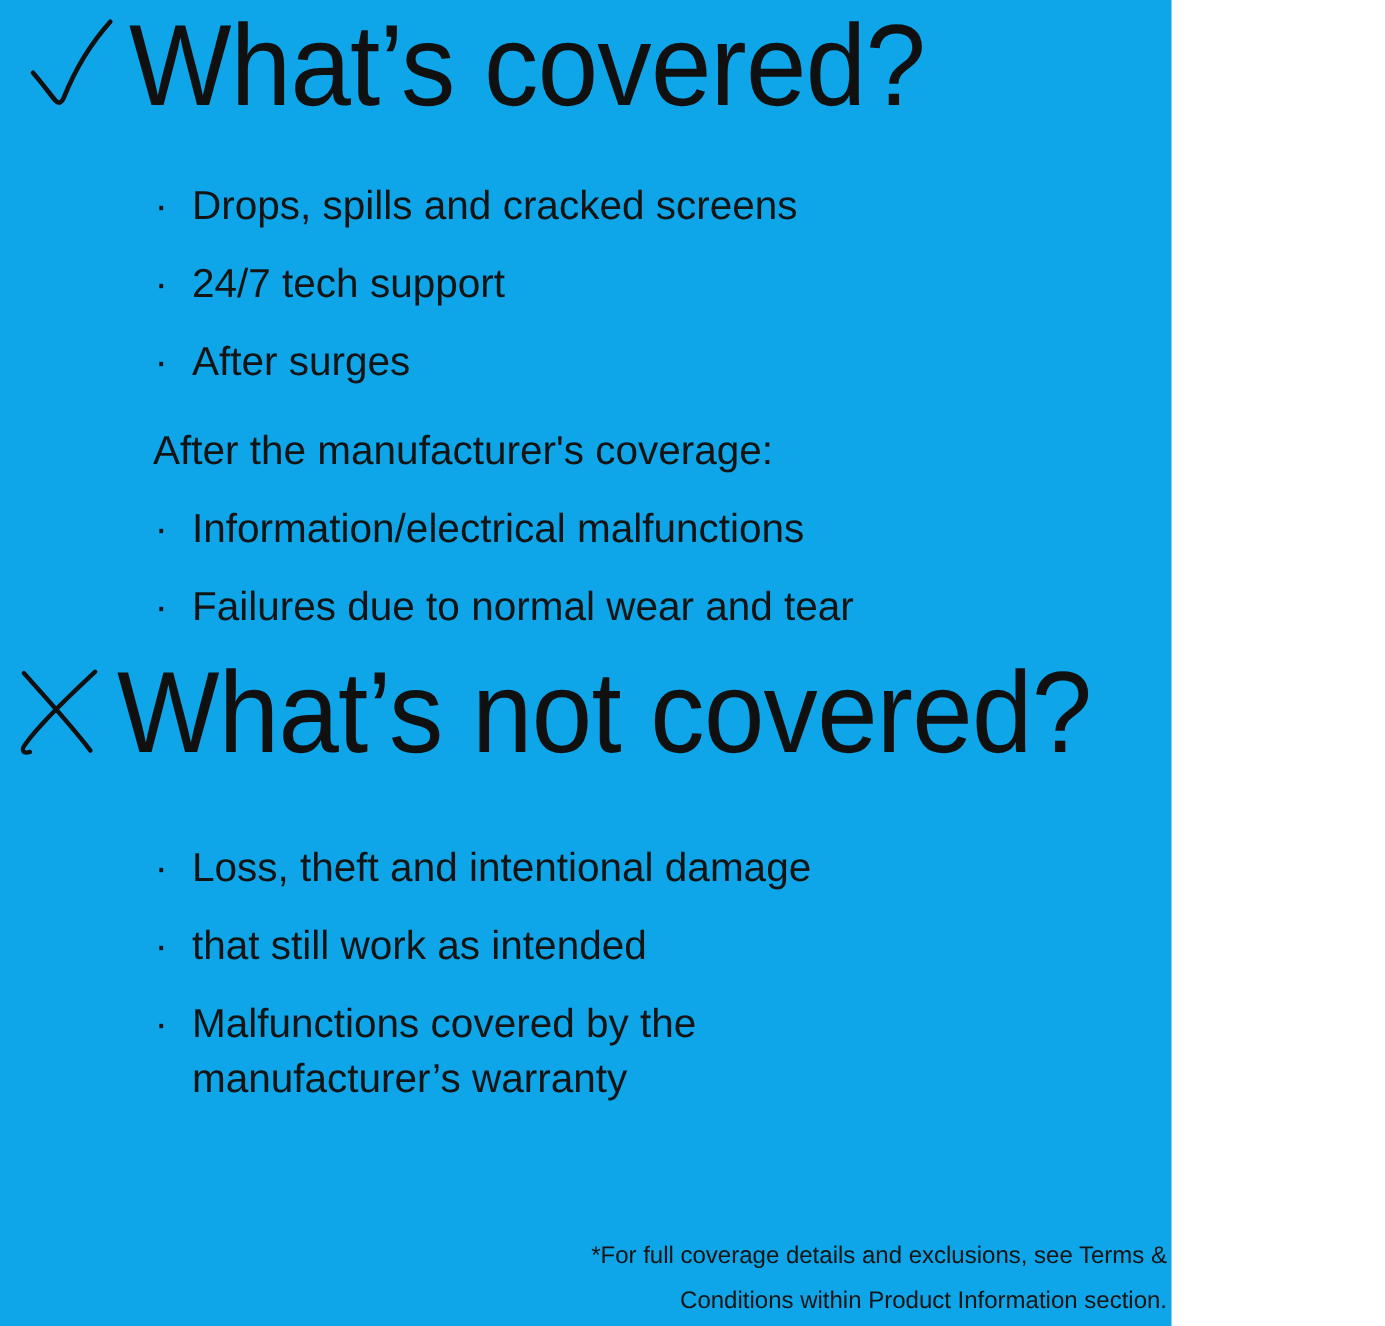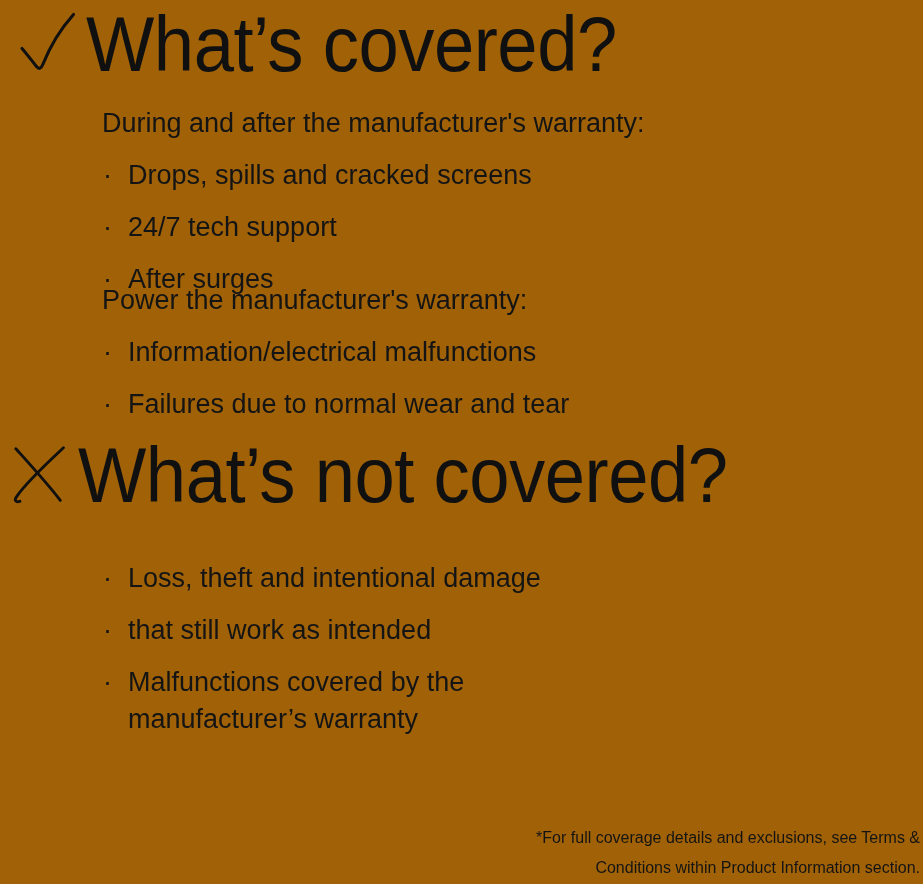--- a/index.html
+++ b/index.html
@@ -12,23 +12,23 @@
     height: 884px;
     font-family: "Liberation Sans", sans-serif;
     color: #141414;
     -webkit-font-smoothing: antialiased;
     position: relative;
     overflow: hidden;
   }
 
   .page {
     position: relative;
-    width: 923px;
+    width: 781px;
     height: 884px;
-    background: #a16207;
+    background: #0ea5e9;
   }
 
   
   .section-head {
     position: absolute;
     display: flex;
     align-items: center;
   }
   .head-icon {
     width: 78px;
@@ -117,39 +117,38 @@
   <div class="section-head" id="head-covered">
     <div class="head-icon">
       <svg width="74" height="74" viewBox="0 0 74 74" aria-hidden="true">
         <path d="M12 40.5 C16 45, 22.5 53.5, 26.5 58.5 C29 61.5, 31 61, 32.8 56.5 C40 38.5, 51 20.5, 63.5 6.5" fill="none" stroke="#101010" stroke-width="3.1" stroke-linecap="round" stroke-linejoin="round"></path>
       </svg>
     </div>
     <div class="head-title">What’s covered?</div>
   </div>
 
   <div class="block" id="block-during">
-    <div class="intro">During and after the manufacturer's warranty:</div>
     <ul class="bullets tight">
       <li>
         <span class="dot">·</span>
         <span class="bullet-text">Drops, spills and cracked screens</span>
       </li>
       <li>
         <span class="dot">·</span>
         <span class="bullet-text">24/7 tech support</span>
       </li>
       <li>
         <span class="dot">·</span>
         <span class="bullet-text">After surges</span>
       </li>
     </ul>
   </div>
 
   <div class="block" id="block-after">
-    <div class="intro">Power the manufacturer's warranty:</div>
+    <div class="intro">After the manufacturer's coverage:</div>
     <ul class="bullets loose">
       <li>
         <span class="dot">·</span>
         <span class="bullet-text">Information/electrical malfunctions</span>
       </li>
       <li>
         <span class="dot">·</span>
         <span class="bullet-text">Failures due to normal wear and tear</span>
       </li>
     </ul>

